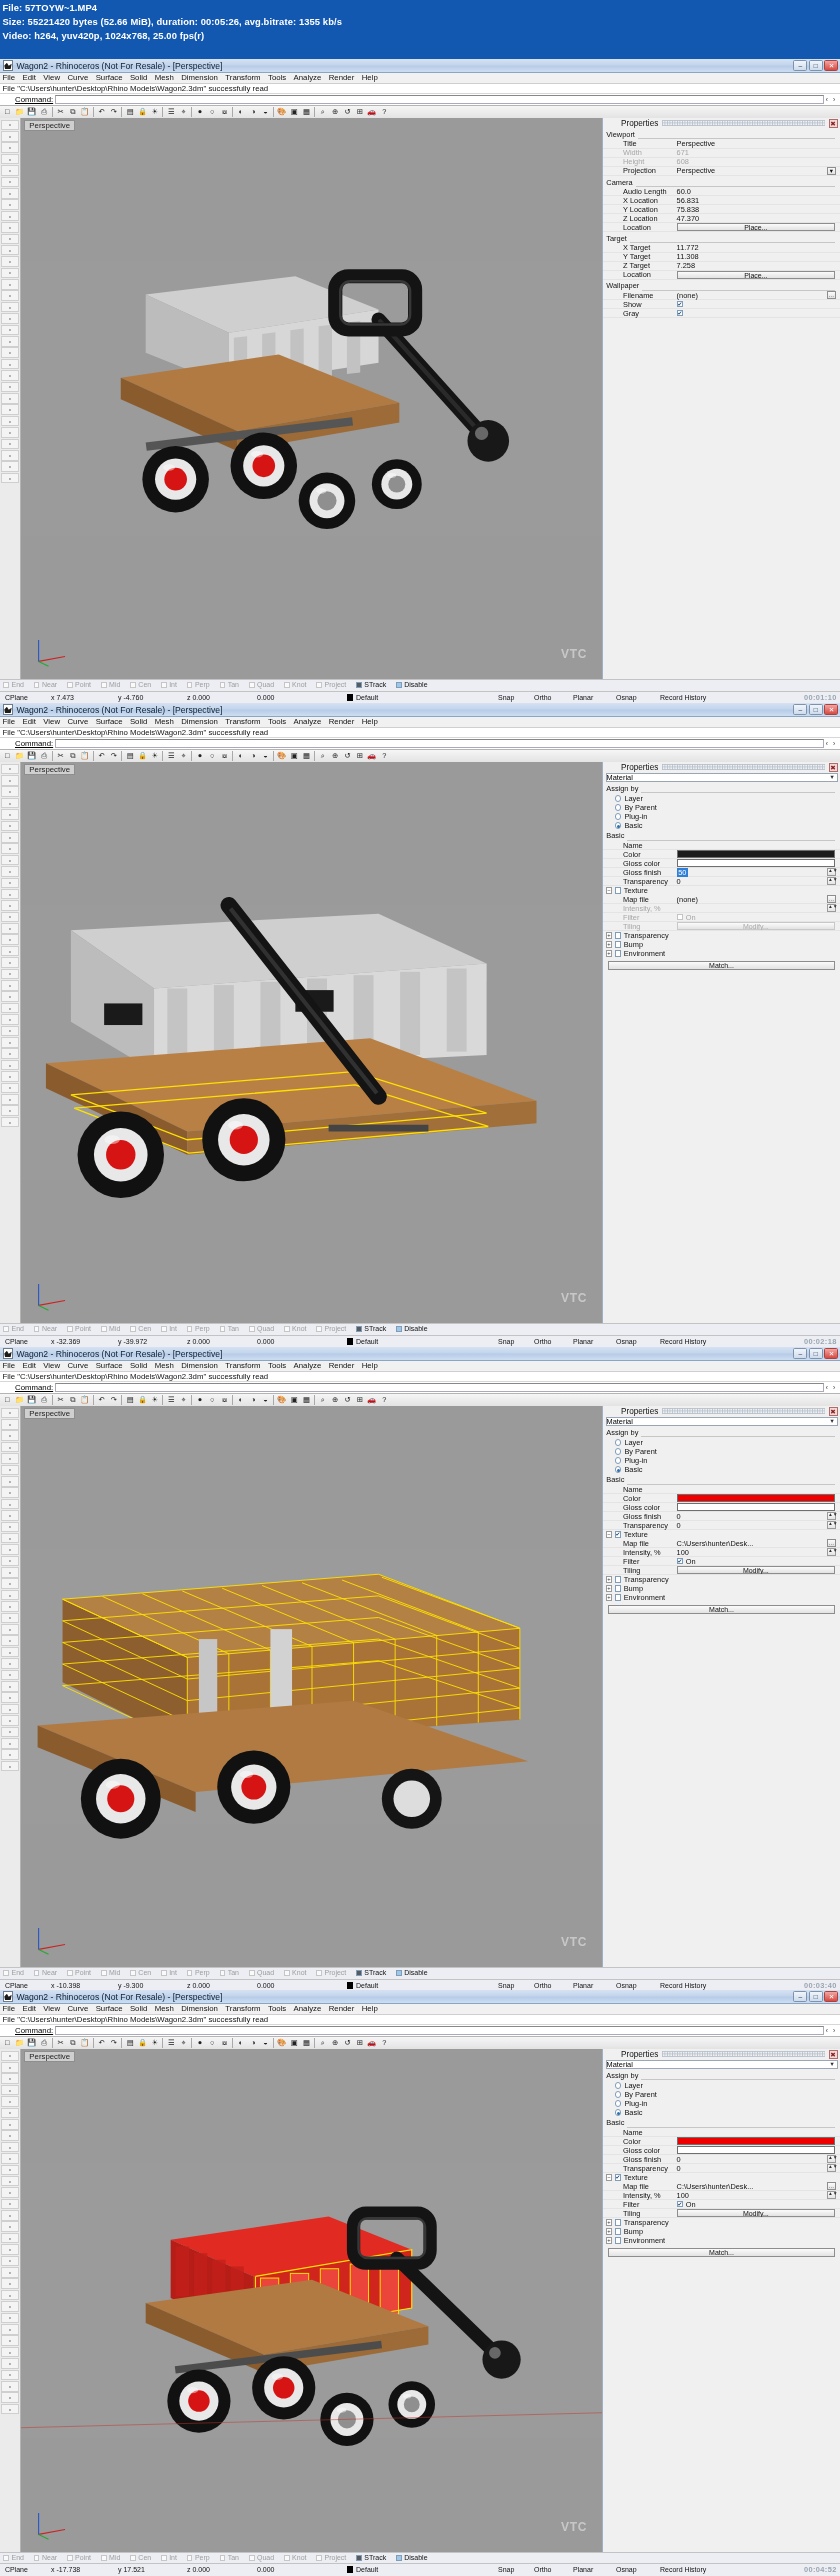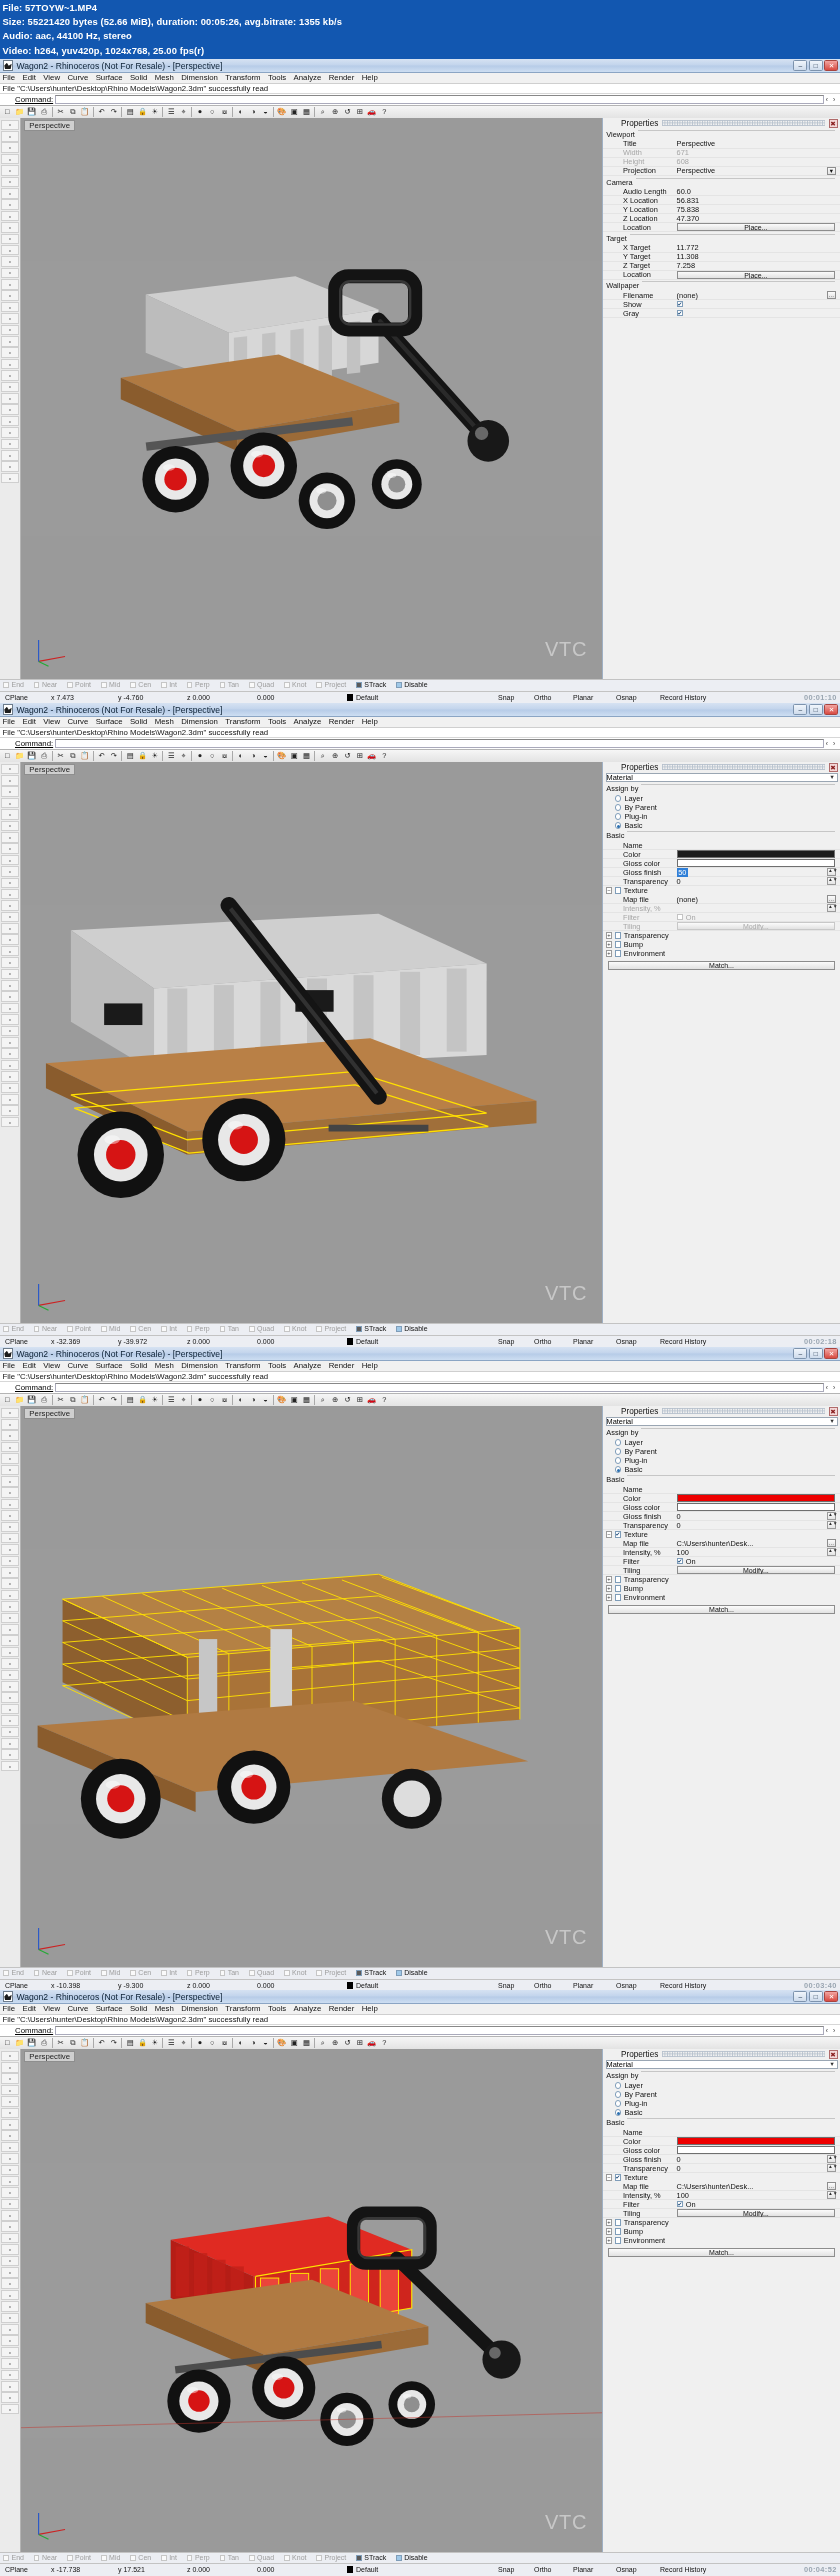--- a/index.html
+++ b/index.html
@@ -79,40 +79,40 @@
                display:flex; flex-direction:column; align-items:center; padding-top:1.6px; gap:0.8px; }
   .sti { width:18px; height:10.6px; border:0.8px solid #cfcfcf; background:#f4f4f4;
          display:flex; align-items:center; justify-content:center; font-size:6.6px; color:#333; }
 
   .viewport { position:relative; background:#9a9a9a; overflow:hidden; }
   .vp-label {
     position:absolute; left:3.3px; top:1.6px; font-size:7.8px; color:#222;
     background:#cfcfcf; border:0.8px solid #8e8e8e; padding:0 4.1px 0.8px 4.1px;
   }
   .vtc {
-    position:absolute; right:14.7px; bottom:18px; font-weight:normal; font-size:20px;
+    position:absolute; right:14.7px; bottom:18px; font-weight:bold; font-size:12px;
     color:rgba(255,255,255,0.45); letter-spacing:0.8px;
   }
   .vp-axes { position:absolute; left:11.5px; bottom:11.5px; width:38px; height:33px; }
 
   
   .props { position:absolute; top:0; background:#f0f0f0; border-left:0.8px solid #9fb0c4; }
   .props-title { display:flex; align-items:center; height:10.6px; padding-left:18px; }
   .props-title .ptxt { font-size:8.2px; color:#111; }
   .props-title .dots { flex:1; margin:0 3.3px; height:5.7px;
       background-image:repeating-linear-gradient(to right,#a9b6c5 0 0.8px,transparent 0.8px 2.5px),
                        repeating-linear-gradient(to bottom,#a9b6c5 0 0.8px,transparent 0.8px 2.5px);
       background-size:2.5px 2.5px; opacity:.8;}
   .props-title .xbtn { width:9px;height:9px;margin-right:2.5px;border:0.8px solid #b06a6a;background:#f3d7d7;
       font-size:6.6px;line-height:7.4px;text-align:center;color:#8a2020;}
   .combo { height:9.8px; margin:0 2.5px 1.6px 2.5px; border:0.8px solid #9aa6b3; background:#fff;
            font-size:7.4px; display:flex; align-items:center; padding-left:0; position:relative;}
   .combo .car { position:absolute; right:1.6px; font-size:5.7px; color:#333; }
 
-  .grp { font-size:7.4px; color:#111; margin:1.6px 0 0.8px 3.3px; display:flex; align-items:flex-start; gap:3px;}
+  .grp { font-size:7.4px; color:#111; margin:1.6px 0 0.8px 3.3px; display:flex; align-items:flex-end; gap:3px;}
   .grp .rule { flex:1; height:0.8px; background:#c6c6c6; margin-right:4.9px;}
 
   .prow { display:flex; height:9px; align-items:center; font-size:7.4px; color:#111;
           border-bottom:0.8px solid #e4e4e4; }
   .prow .k { width:72px; padding-left:20px; white-space:nowrap; overflow:hidden;}
   .prow .v { flex:1; padding-left:1.6px; white-space:nowrap; overflow:hidden; display:flex; align-items:center;}
   .prow.dim .k, .prow.dim .v { color:#a6a6a6; }
 
   .swatch { flex:1; height:7.4px; border:0.8px solid #6f6f6f; margin-right:4.9px; }
   .btnx { flex:1; height:8.2px; border:0.8px solid #8d8d8d; background:linear-gradient(to bottom,#fbfbfb,#e2e2e2);
@@ -152,21 +152,20 @@
                border-top:0.8px solid #c3c3c3; display:flex; align-items:center; font-size:7px; color:#111;}
   .statusbar .sg { white-space:nowrap; }
   .timecode { position:absolute; right:3.3px; font-size:7.4px; color:#9aa6b2; letter-spacing:0.4px; font-weight:bold;}
 </style>
 </head>
 <body>
 
 <div class="mediainfo">
   <div>File: 57TOYW~1.MP4</div>
   <div>Size: 55221420 bytes (52.66 MiB), duration: 00:05:26, avg.bitrate: 1355 kb/s</div>
-  <div>Audio: aac, 44100 Hz, stereo</div>
   <div>Video: h264, yuv420p, 1024x768, 25.00 fps(r)</div>
 </div>
 
 <div id="panels-root">
     <div class="rwin" style="top: 59px; height: 644px;">
       <div class="rwin-inner">
         <div class="titlebar">
           <div class="tb-icon"></div>
           <div class="tb-text">Wagon2 - Rhinoceros (Not For Resale) - [Perspective]</div>
           <div class="tb-buttons">

